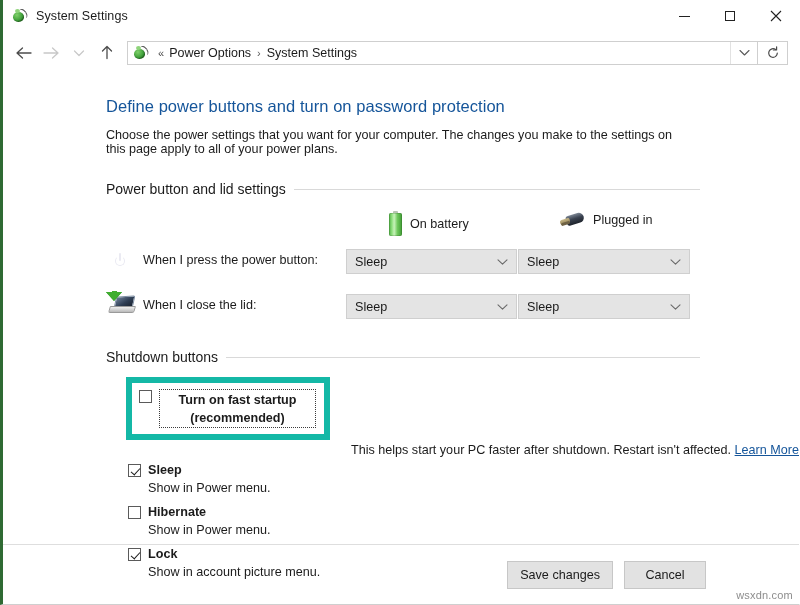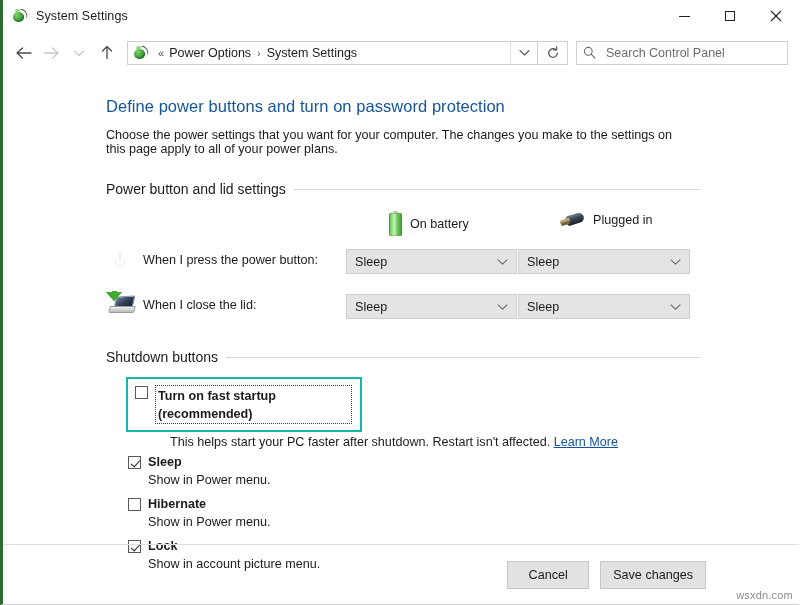--- a/index.html
+++ b/index.html
@@ -503,40 +503,42 @@
   }
   .link {
     color: #15559a;
     text-decoration: underline;
   }
 
   .fast-startup-wrap {
     position: relative;
     margin-top: 12px;
     margin-left: 20px;
-    width: 236px;
+    width: 204px;
     padding: 6px 8px 6px 7px;
     box-sizing: border-box;
-    border: 2px solid #14b8a6;
+    border: 6px solid #14b8a6;
+    text-align: center;
   }
   .focus-outline {
     border: 1px dotted #3c3c3c;
     padding: 0 2px 1px 2px;
     display: inline-block;
   }
 
   .shutdown-list { margin-top: 6px; margin-left: 22px; }
   .shutdown-list .block { margin-top: 8px; }
   .shutdown-list .block:first-child { margin-top: 0; }
 
   .fs-sub {
     margin-left: 64px;
     margin-top: 3px;
     font-size: 12.6px;
     color: #1b1b1b;
+    text-align: right;
   }
 
   
   .footer-rule {
     position: absolute;
     left: 0;
     right: 0;
     bottom: 59px;
     height: 1px;
     background: #dedede;
@@ -655,29 +657,20 @@
       </div>
     </div>
 
     <div class="refresh-btn">
       <svg width="14" height="14" viewBox="0 0 14 14">
         <path d="M11.3 7 A4.3 4.3 0 1 1 9.6 3.6" stroke="#4a4a4a" stroke-width="1.2" fill="none" stroke-linecap="round"></path>
         <path d="M10.6 0.8 L10.6 4.0 L7.4 4.0" stroke="#4a4a4a" stroke-width="1.2" fill="none" stroke-linecap="round" stroke-linejoin="round"></path>
       </svg>
     </div>
 
-    <div class="searchbox">
-      <span class="search-icon-wrap">
-        <svg width="13" height="13" viewBox="0 0 13 13">
-          <circle cx="5.3" cy="5.3" r="3.9" stroke="#6d6d6d" stroke-width="1.1" fill="none"></circle>
-          <path d="M8.3 8.3 L12 12" stroke="#6d6d6d" stroke-width="1.1" stroke-linecap="round"></path>
-        </svg>
-      </span>
-      <span class="search-ph">Search Control Panel</span>
-    </div>
   </div>
 
   <div class="content">
 
     <div class="page-heading">Define power buttons and turn on password protection</div>
     <div class="page-desc">Choose the power settings that you want for your computer. The changes you make to the settings on this page apply to all of your power plans.</div>
 
     <div class="section-head">
       <span class="label">Power button and lid settings</span>
       <span class="rule"></span>
@@ -792,19 +785,19 @@
           <span class="cb-label">Lock</span>
         </div>
         <div class="cb-sub">Show in account picture menu.</div>
       </div>
     </div>
 
   </div>
 
   <div class="footer-rule"></div>
   <div class="footer">
+    <div class="btn">Save changes</div>
     <div class="btn cancel">Cancel</div>
-    <div class="btn">Save changes</div>
   </div>
 
   <div class="watermark">wsxdn.com</div>
 
 </div>
 
 </body></html>

